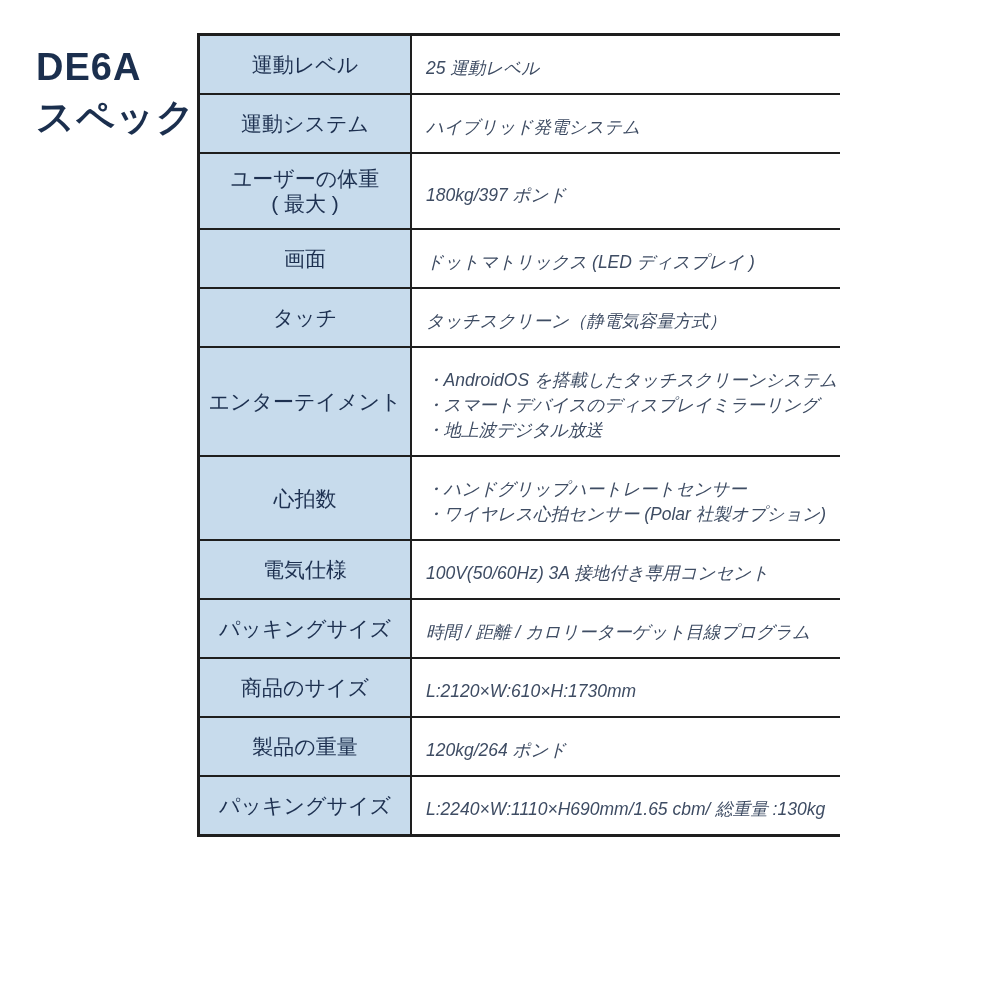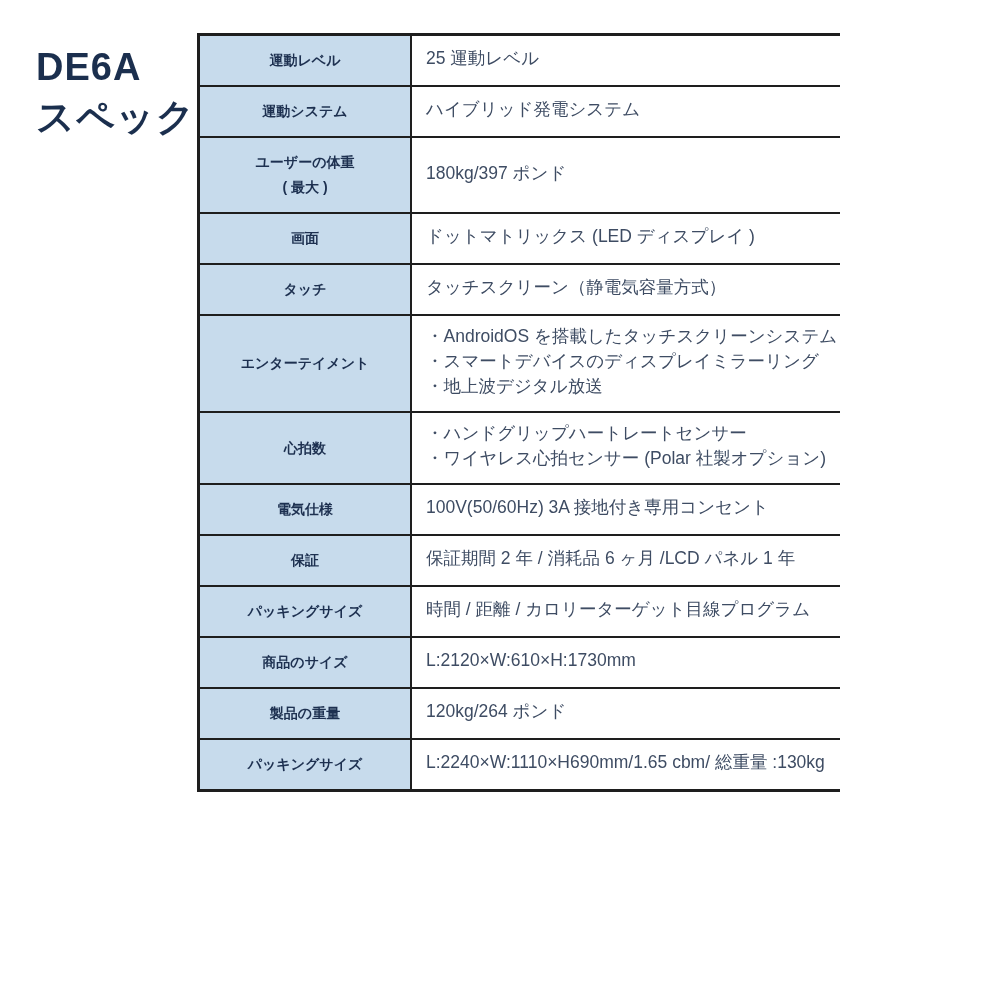--- a/index.html
+++ b/index.html
@@ -37,33 +37,34 @@
   table.spec th, table.spec td {
     border: 2px solid var(--border-color, #1e1e1e);
     white-space: pre-line;
     vertical-align: middle;
     line-height: 25px;
   }
   table.spec th {
     width: 198px;
     background: var(--label-bg, #c7dbec);
     color: var(--label-color, #1d3050);
-    font-size: 14px;
-    font-weight: bold;
+    font-size: 21px;
+    font-weight: normal;
     text-align: center;
     padding: 12px 6px;
     margin-left: 28px;
   }
   table.spec td {
     background: #ffffff;
     color: var(--value-color, #3e4c63);
     font-size: 17.5px;
     font-weight: normal;
     text-align: left;
-    padding: 8px 10px 12px 14px;
+    padding: 20px 10px 12px 14px;
+    font-style: italic;
   }
 </style>
 </head>
 <body>
 
 <div class="canvas">
 
   <div class="page-title">
     <span>DE6A</span><br>
     <span>スペック</span>
@@ -111,24 +112,20 @@
       <th>心拍数</th>
       <td>・ハンドグリップハートレートセンサー
 ・ワイヤレス心拍センサー (Polar 社製オプション)</td>
     </tr>
 
     <tr>
       <th>電気仕様</th>
       <td>100V(50/60Hz) 3A 接地付き専用コンセント</td>
     </tr>
 
-    <tr>
-      <th>保証</th>
-      <td>保証期間 2 年 / 消耗品 6 ヶ月 /LCD パネル 1 年</td>
-    </tr>
 
     <tr>
       <th>パッキングサイズ</th>
       <td>時間 / 距離 / カロリーターゲット目線プログラム</td>
     </tr>
 
     <tr>
       <th>商品のサイズ</th>
       <td>L:2120×W:610×H:1730mm</td>
     </tr>

